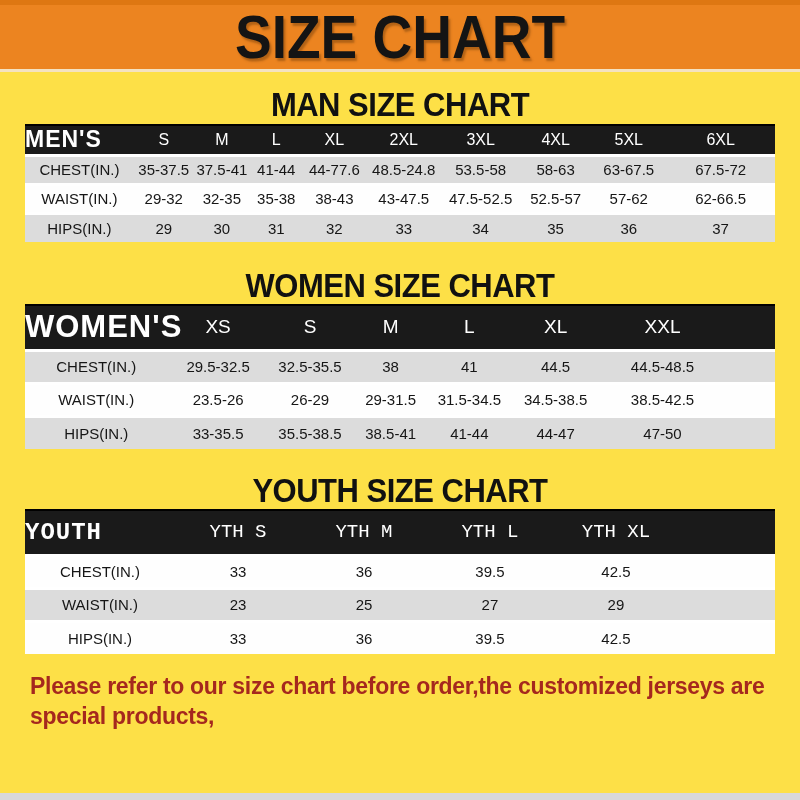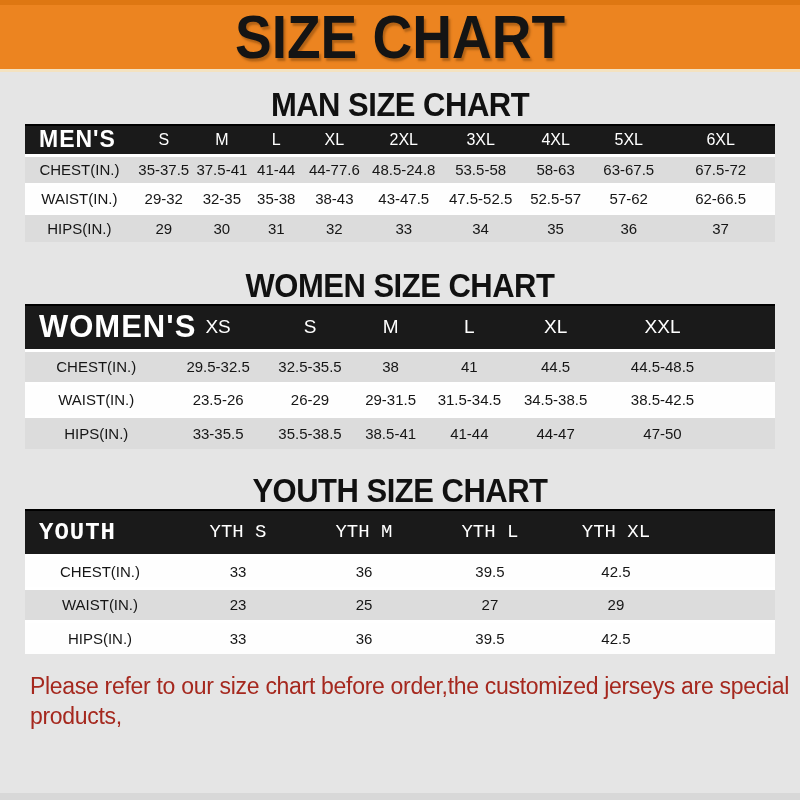--- a/index.html
+++ b/index.html
@@ -3,21 +3,21 @@
 <meta charset="utf-8">
 <style>
   * { box-sizing: border-box; margin: 0; padding: 0; }
   html, body { background: #ffffff; }
   body { font-family: "Liberation Sans", sans-serif; }
   .page {
     position: relative;
     width: 800px;
     height: 800px;
     margin: 0 auto;
-    background: #e5e5e5;
+    background: #fde047;
     overflow: hidden;
   }
 
   
   .banner {
     height: 72px;
     background: var(--banner-bg, #EC8420);
     border-top: 5px solid #DE7712;
     border-bottom: 3px solid #F4E2C0;
     display: flex;
@@ -62,21 +62,20 @@
   table.size-table thead th {
     background: var(--bar-bg, #1A1A1A);
     color: #ffffff;
     font-weight: normal;
     text-align: center;
     border-top: 2px solid #000000;
     border-bottom: 2px solid #000000;
   }
   table.size-table thead th.bar-label {
     text-align: left;
-    padding-left: 14px;
     font-weight: bold;
     letter-spacing: 1px;
   }
   .t-men thead th   { height: 30px; font-size: 16px; }
   .t-men thead th.bar-label   { font-size: 23px; letter-spacing: 0.5px; }
   .t-women thead th { height: 45px; font-size: 19px; }
   .t-women thead th.bar-label { font-size: 31px; margin-top: 24px; }
   .t-youth thead th { height: 45px; font-size: 19px; font-family: Liberation Mono, monospace; }
   .t-youth thead th.bar-label { font-size: 24px; letter-spacing: 2px; }
 
@@ -93,21 +92,21 @@
   tr.w td { background: #FEFEFE; }
   td.lbl  { font-size: 15px; color: #1a1a1a; }
 
   
   .note {
     margin: 17px 0 0 30px;
     color: var(--note-color, #A5281E);
     font-size: 23px;
     line-height: 30px;
     letter-spacing: -0.3px;
-    font-weight: normal;
+    font-weight: bold;
   }
   .bottom-strip {
     position: absolute;
     left: 0; right: 0; bottom: 0;
     height: 7px;
     background: #D8D8D8;
   }
 </style>
 </head>
 <body>

